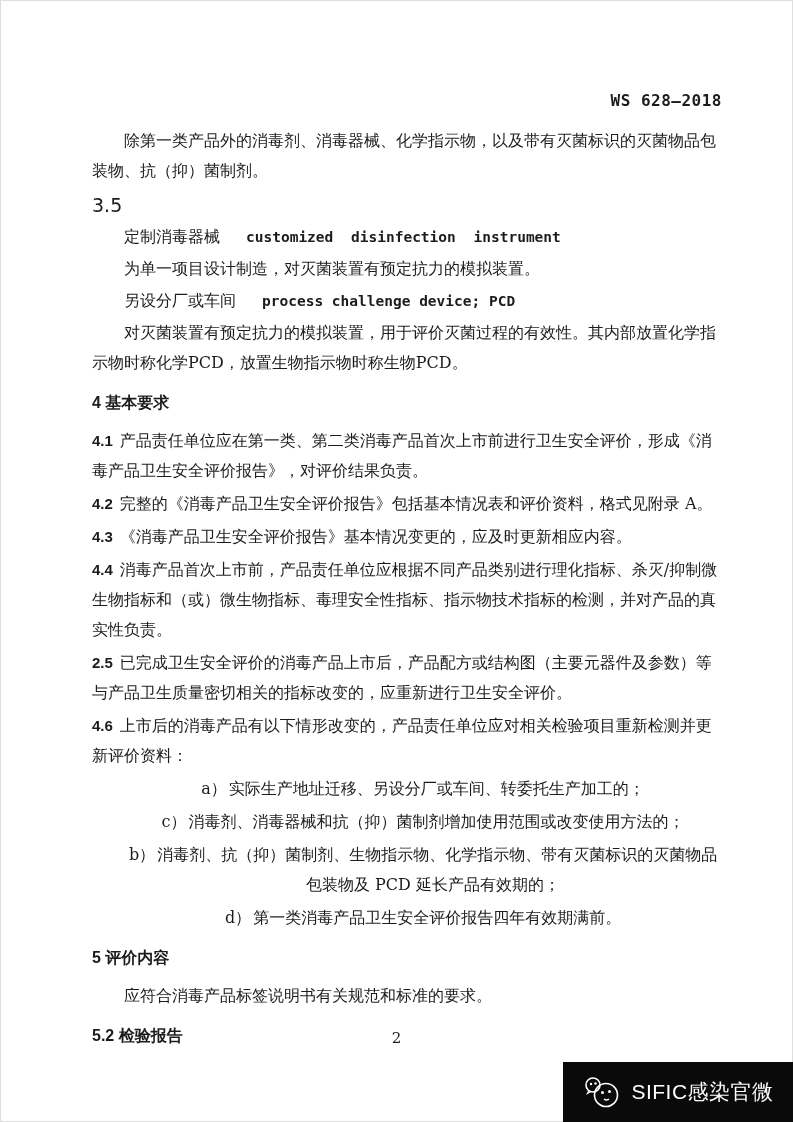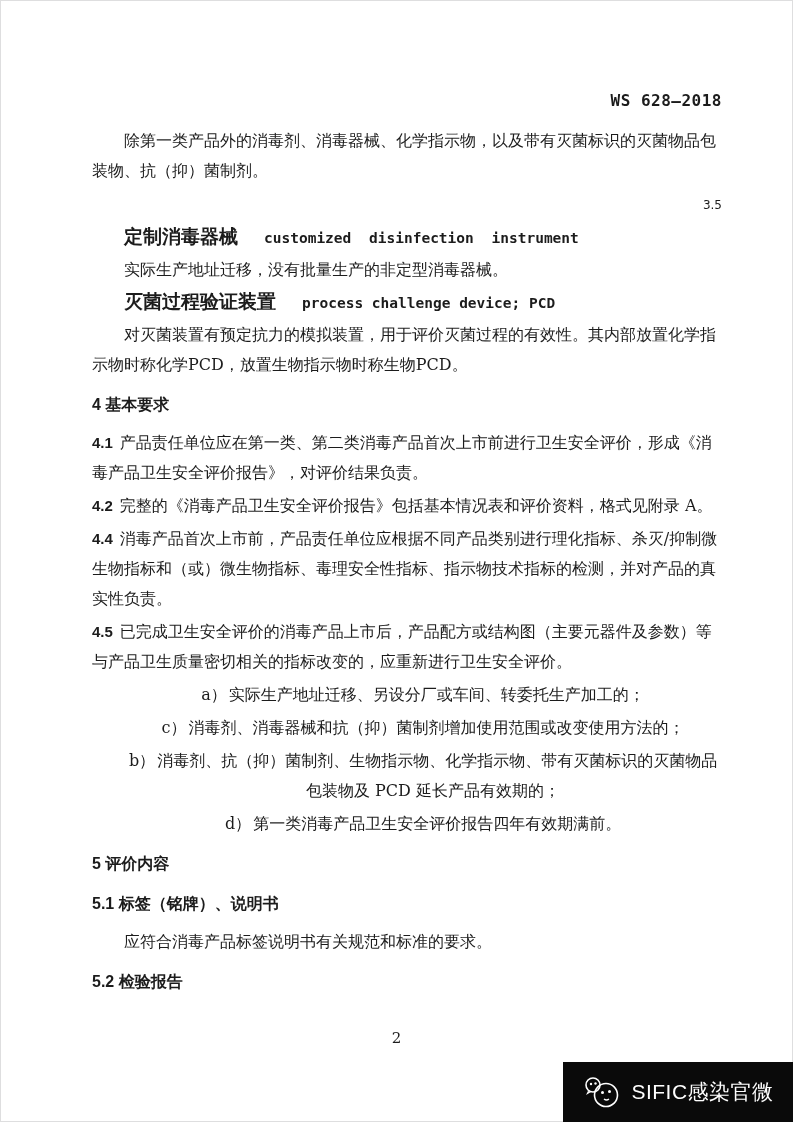--- a/index.html
+++ b/index.html
@@ -27,28 +27,27 @@
     font-weight:bold;
     letter-spacing:.5px;
     line-height:18px;
   }
   p{margin:0;}
   .para{margin-top:16px;text-indent:2em;}
   .para-tight{margin-top:2px;text-indent:2em;}
   .term-num{
     margin-top:4px;
     font-family:"DejaVu Sans","Liberation Sans",sans-serif;
-    font-size:12px;
-    text-align:right;
+    font-size:19px;
   }
   .term-line{margin-top:2px;padding-left:2em;}
   .term-zh{
     font-family:"Liberation Sans","DejaVu Sans",sans-serif;
-    font-weight:bold;
-    font-size:19px;
+    font-weight:normal;
+    font-size:16px;
   }
   .term-en{
     margin-left:26px;
     font-family:"DejaVu Sans Mono","Liberation Mono",monospace;
     font-weight:bold;
     font-size:14.5px;
   }
   .en-wide{word-spacing:9px;}
   .heading{
     margin-top:10px;margin-bottom:8px;
@@ -98,40 +97,41 @@
 
 <div class="page">
   <div class="content">
 
     <div class="doc-code">WS 628—2018</div>
 
     <p class="para">除第一类产品外的消毒剂、消毒器械、化学指示物，以及带有灭菌标识的灭菌物品包装物、抗（抑）菌制剂。</p>
 
     <p class="term-num">3.5</p>
     <p class="term-line"><span class="term-zh">定制消毒器械</span><span class="term-en en-wide">customized disinfection instrument</span></p>
-    <p class="para-tight">实际生产地址迁移，没有批量生产的非定型消毒器械。</p>
+    <p class="para-tight">为单一项目设计制造，对灭菌装置有预定抗力的模拟装置。</p>
 
-    <p class="term-line"><span class="term-zh">灭菌过程验证装置</span><span class="term-en">process challenge device; PCD</span></p>
+    <p class="term-line"><span class="term-zh">另设分厂或车间</span><span class="term-en">process challenge device; PCD</span></p>
     <p class="para-tight">对灭菌装置有预定抗力的模拟装置，用于评价灭菌过程的有效性。其内部放置化学指示物时称化学PCD，放置生物指示物时称生物PCD。</p>
 
     <p class="heading">4 基本要求</p>
 
     <p class="clause"><span class="cnum">4.1</span><span>产品责任单位应在第一类、第二类消毒产品首次上市前进行卫生安全评价，形成《消毒产品卫生安全评价报告》，对评价结果负责。</span></p>
     <p class="clause"><span class="cnum">4.2</span><span>完整的《消毒产品卫生安全评价报告》包括基本情况表和评价资料，格式见附录 A。</span></p>
+    <p class="clause"><span class="cnum">4.3</span><span>《消毒产品卫生安全评价报告》基本情况变更的，应及时更新相应内容。</span></p>
     <p class="clause"><span class="cnum">4.4</span><span>消毒产品首次上市前，产品责任单位应根据不同产品类别进行理化指标、杀灭/抑制微生物指标和（或）微生物指标、毒理安全性指标、指示物技术指标的检测，并对产品的真实性负责。</span></p>
-    <p class="clause"><span class="cnum">4.5</span><span>已完成卫生安全评价的消毒产品上市后，产品配方或结构图（主要元器件及参数）等与产品卫生质量密切相关的指标改变的，应重新进行卫生安全评价。</span></p>
+    <p class="clause"><span class="cnum">2.5</span><span>已完成卫生安全评价的消毒产品上市后，产品配方或结构图（主要元器件及参数）等与产品卫生质量密切相关的指标改变的，应重新进行卫生安全评价。</span></p>
+    <p class="clause"><span class="cnum">4.6</span><span>上市后的消毒产品有以下情形改变的，产品责任单位应对相关检验项目重新检测并更新评价资料：</span></p>
 
     <p class="li"><span class="marker">a）</span><span>实际生产地址迁移、另设分厂或车间、转委托生产加工的；</span></p>
     <p class="li"><span class="marker">c）</span><span>消毒剂、消毒器械和抗（抑）菌制剂增加使用范围或改变使用方法的；</span></p>
     <p class="li"><span class="marker">b）</span><span>消毒剂、抗（抑）菌制剂、生物指示物、化学指示物、带有灭菌标识的灭菌物品包装物及 PCD 延长产品有效期的；</span></p>
     <p class="li"><span class="marker">d）</span><span>第一类消毒产品卫生安全评价报告四年有效期满前。</span></p>
 
     <p class="heading">5 评价内容</p>
 
-    <p class="heading">5.1 标签（铭牌）、说明书</p>
     <p class="para-tight">应符合消毒产品标签说明书有关规范和标准的要求。</p>
 
     <p class="heading">5.2 检验报告</p>
 
   </div>
 
   <div class="page-num">2</div>
 
   <div class="brand-bar" style="background: rgb(10, 10, 10); color: rgb(255, 255, 255);">
     <svg class="brand-logo" width="40" height="34" viewBox="0 0 40 34">

